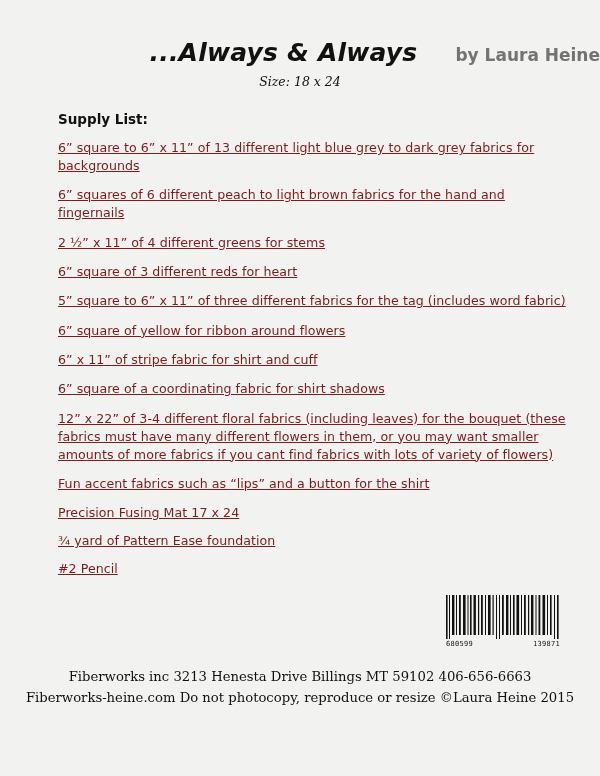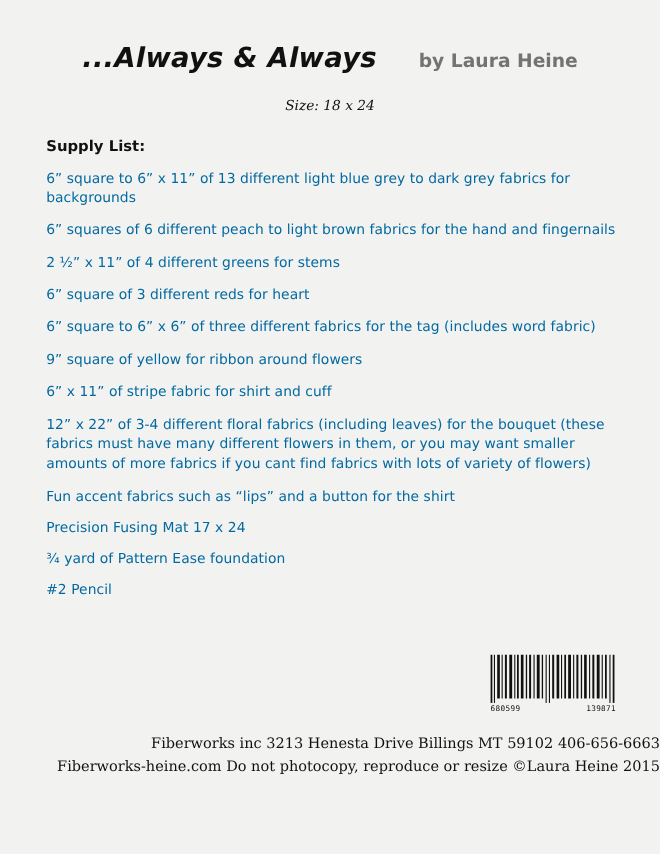--- a/index.html
+++ b/index.html
@@ -21,64 +21,66 @@
     background: #f2f2f0;
     box-sizing: border-box;
   }
   .header {
     text-align: center;
     padding-top: 38px;
   }
   .title-row {
     display: flex;
     align-items: baseline;
-    justify-content: center;
+    justify-content: flex-end;
     gap: 38px;
   }
   .title {
     font-family: "DejaVu Sans", sans-serif;
     font-size: 25px;
     font-style: italic;
     font-weight: 600;
     letter-spacing: 0.2px;
     color: #111;
   }
   .byline {
     font-family: "DejaVu Sans", sans-serif;
     font-size: 17px;
     font-weight: 600;
     color: #737373;
   }
   .size-line {
-    margin-top: 21px;
+    margin-top: 7px;
     font-family: "DejaVu Serif", serif;
     font-style: italic;
     font-size: 12.5px;
     color: #111;
   }
   .content {
     padding: 22px 26px 0 42px;
+    margin-left: 16px;
   }
   .supply-label {
     font-size: 13.5px;
     font-weight: 600;
     margin-bottom: 12px;
     color: #111;
   }
   ul.supply-list {
     list-style: none;
     margin: 0;
     padding: 0;
   }
   ul.supply-list li {
     font-size: 12.6px;
     line-height: 1.42;
     margin-bottom: 11.5px;
-    color: #0369a1;
+    color: #7f1d1d;
     letter-spacing: 0.05px;
+    text-decoration: underline;
   }
   ul.supply-list li.tight {
     margin-bottom: 10px;
   }
   .barcode-wrap {
     position: absolute;
     right: 38px;
     bottom: 128px;
     width: 118px;
   }
@@ -95,21 +97,21 @@
     letter-spacing: 0.3px;
     color: #111;
     margin-top: 1px;
     padding: 0 2px;
   }
   .footer {
     position: absolute;
     left: 0;
     right: 0;
     bottom: 68px;
-    text-align: right;
+    text-align: center;
     font-family: "DejaVu Serif", serif;
     font-size: 13.2px;
     line-height: 1.55;
     color: #111;
     margin-top: 12px;
   }
 </style>
 </head>
 <body>
 
@@ -123,23 +125,24 @@
     <div class="size-line">Size: 18 x 24</div>
   </div>
 
   <div class="content">
     <div class="supply-label">Supply List:</div>
     <ul class="supply-list">
       <li>6” square to 6” x 11” of 13 different light blue grey to dark grey fabrics for backgrounds</li>
       <li>6” squares of 6 different peach to light brown fabrics for the hand and fingernails</li>
       <li>2 ½” x 11” of 4 different greens for stems</li>
       <li>6” square of 3 different reds for heart</li>
-      <li>6” square to 6” x 6” of three different fabrics for the tag (includes word fabric)</li>
-      <li>9” square of yellow for ribbon around flowers</li>
+      <li>5” square to 6” x 11” of three different fabrics for the tag (includes word fabric)</li>
+      <li>6” square of yellow for ribbon around flowers</li>
       <li>6” x 11” of stripe fabric for shirt and cuff</li>
+      <li>6” square of a coordinating fabric for shirt shadows</li>
       <li>12” x 22” of 3-4 different floral fabrics (including leaves) for the bouquet (these fabrics must have many different flowers in them, or you may want smaller amounts of more fabrics if you cant find fabrics with lots of variety of flowers)</li>
       <li>Fun accent fabrics such as “lips” and a button for the shirt</li>
       <li class="tight">Precision Fusing Mat 17 x 24</li>
       <li class="tight">¾ yard of Pattern Ease foundation</li>
       <li class="tight">#2 Pencil</li>
     </ul>
   </div>
 
   <div class="barcode-wrap">
     <svg class="barcode" viewBox="0 0 118 44" preserveAspectRatio="none">

